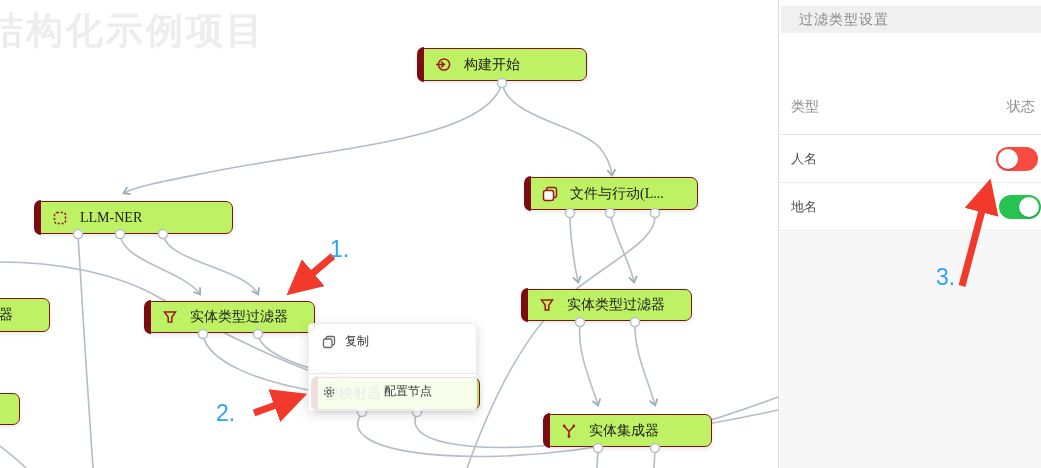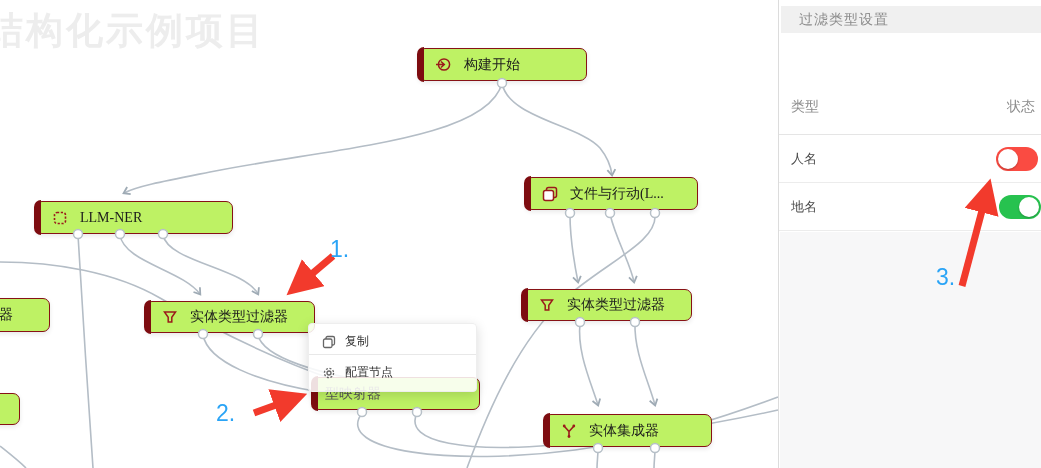--- a/index.html
+++ b/index.html
@@ -24,21 +24,21 @@
   .node .nicon{margin-left:16px;display:flex;align-items:center;}
   .node .lbl{margin-left:12px;font-size:14px;color:#1c1c1c;white-space:nowrap;
     font-family:"Liberation Serif",serif;}
   
   .menu{position:absolute;left:308px;top:323px;width:169px;z-index:4;
     background:rgba(255,255,255,.87);border-radius:4px;box-sizing:border-box;
     box-shadow:0 3px 12px rgba(0,0,0,.15);border:1px solid #eee;padding:5px 0;}
   .menu-item{height:25px;display:flex;align-items:center;padding-left:13px;
     font-size:12px;color:#333;cursor:pointer;}
   .menu-item .micon{display:flex;align-items:center;margin-right:9px;}
-  .menu-item.sep{border-top:1px solid #e8e8e8;margin-top:0;padding-top:4px;height:27px;}
+  .menu-item.sep{border-top:1px solid #e8e8e8;margin-top:19px;padding-top:4px;height:27px;gap:39px;}
   
   .panel{position:absolute;right:0;top:0;width:263px;height:468px;z-index:3;
     background:#fff;border-left:1px solid #dcdcdc;box-sizing:border-box;
     font-family:"Liberation Serif",serif;}
   .panel-title{margin:6px 0 0 2px;height:27px;background:#f0f0f0;
     display:flex;align-items:center;padding-left:18px;
     font-size:14px;color:#8c8c8c;letter-spacing:1px;}
   .panel-cols{height:54px;display:flex;align-items:center;
     padding:0 4px 0 12px;border-bottom:1px solid #e5e5e5;
     font-size:14px;color:#8c8c8c;margin-top:47px;}

